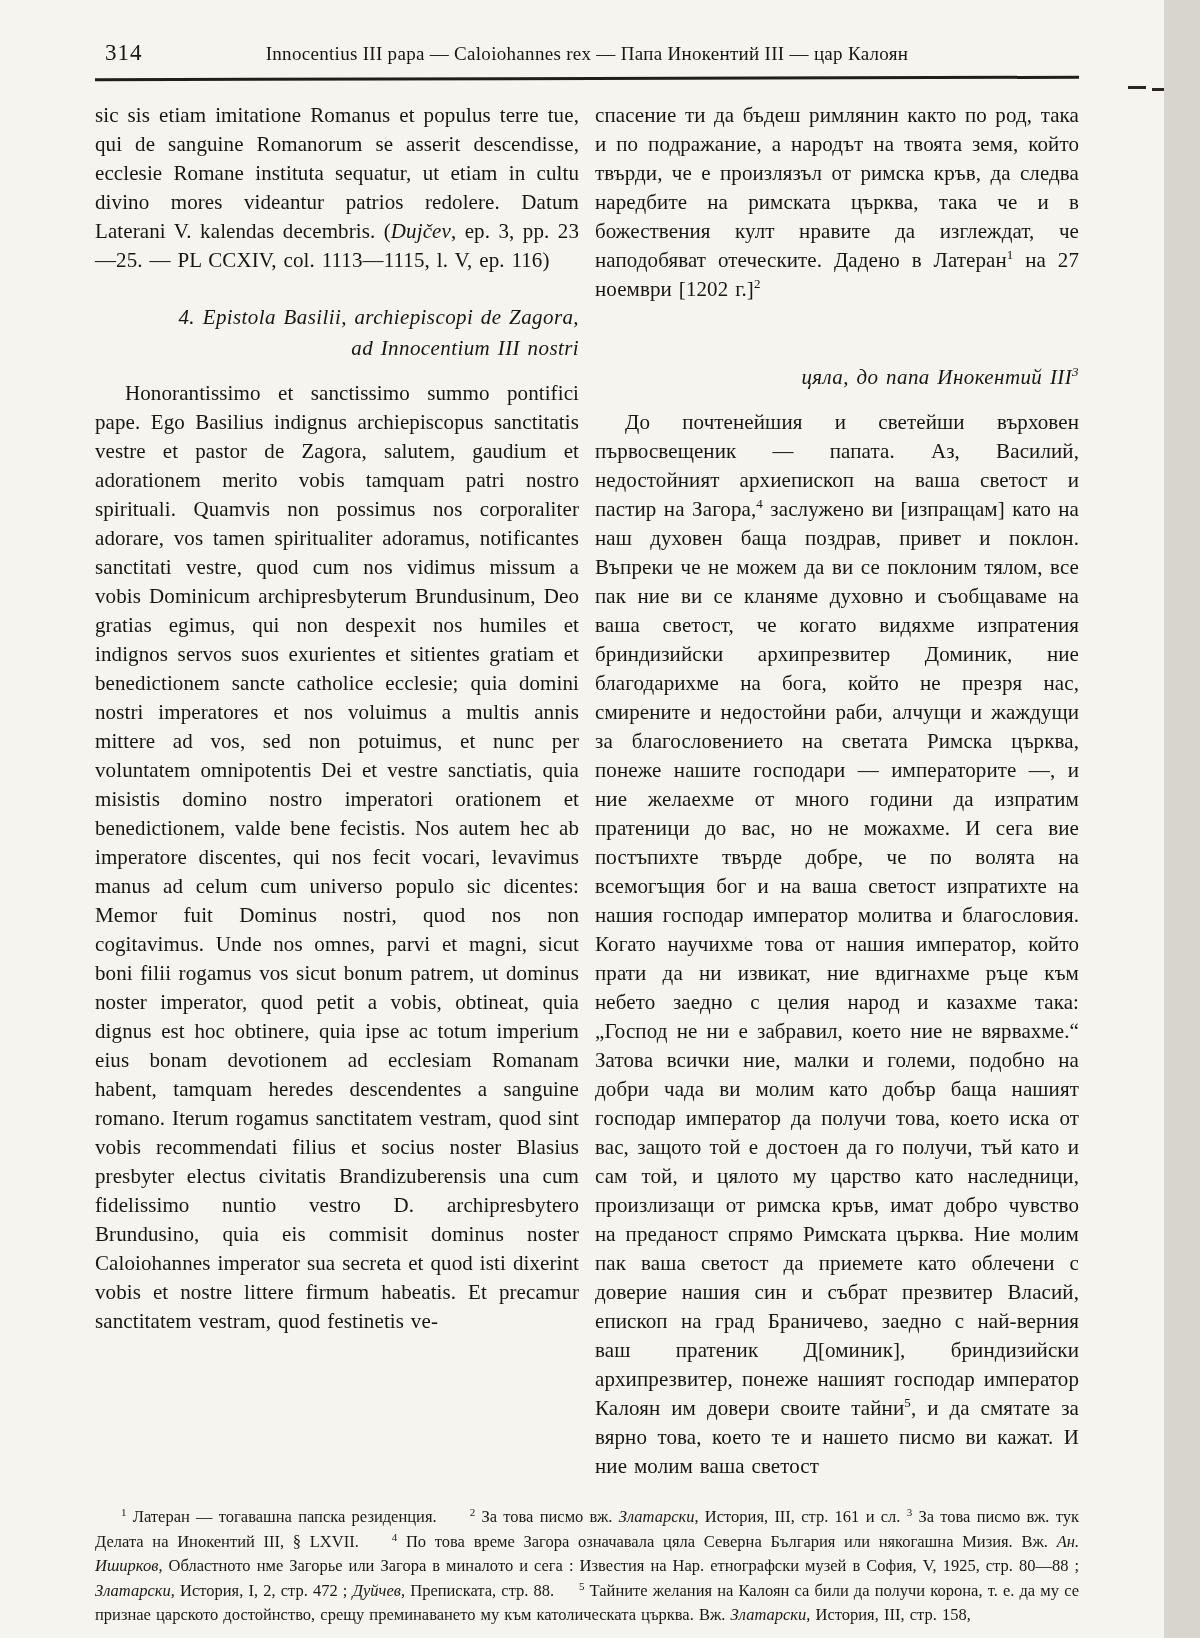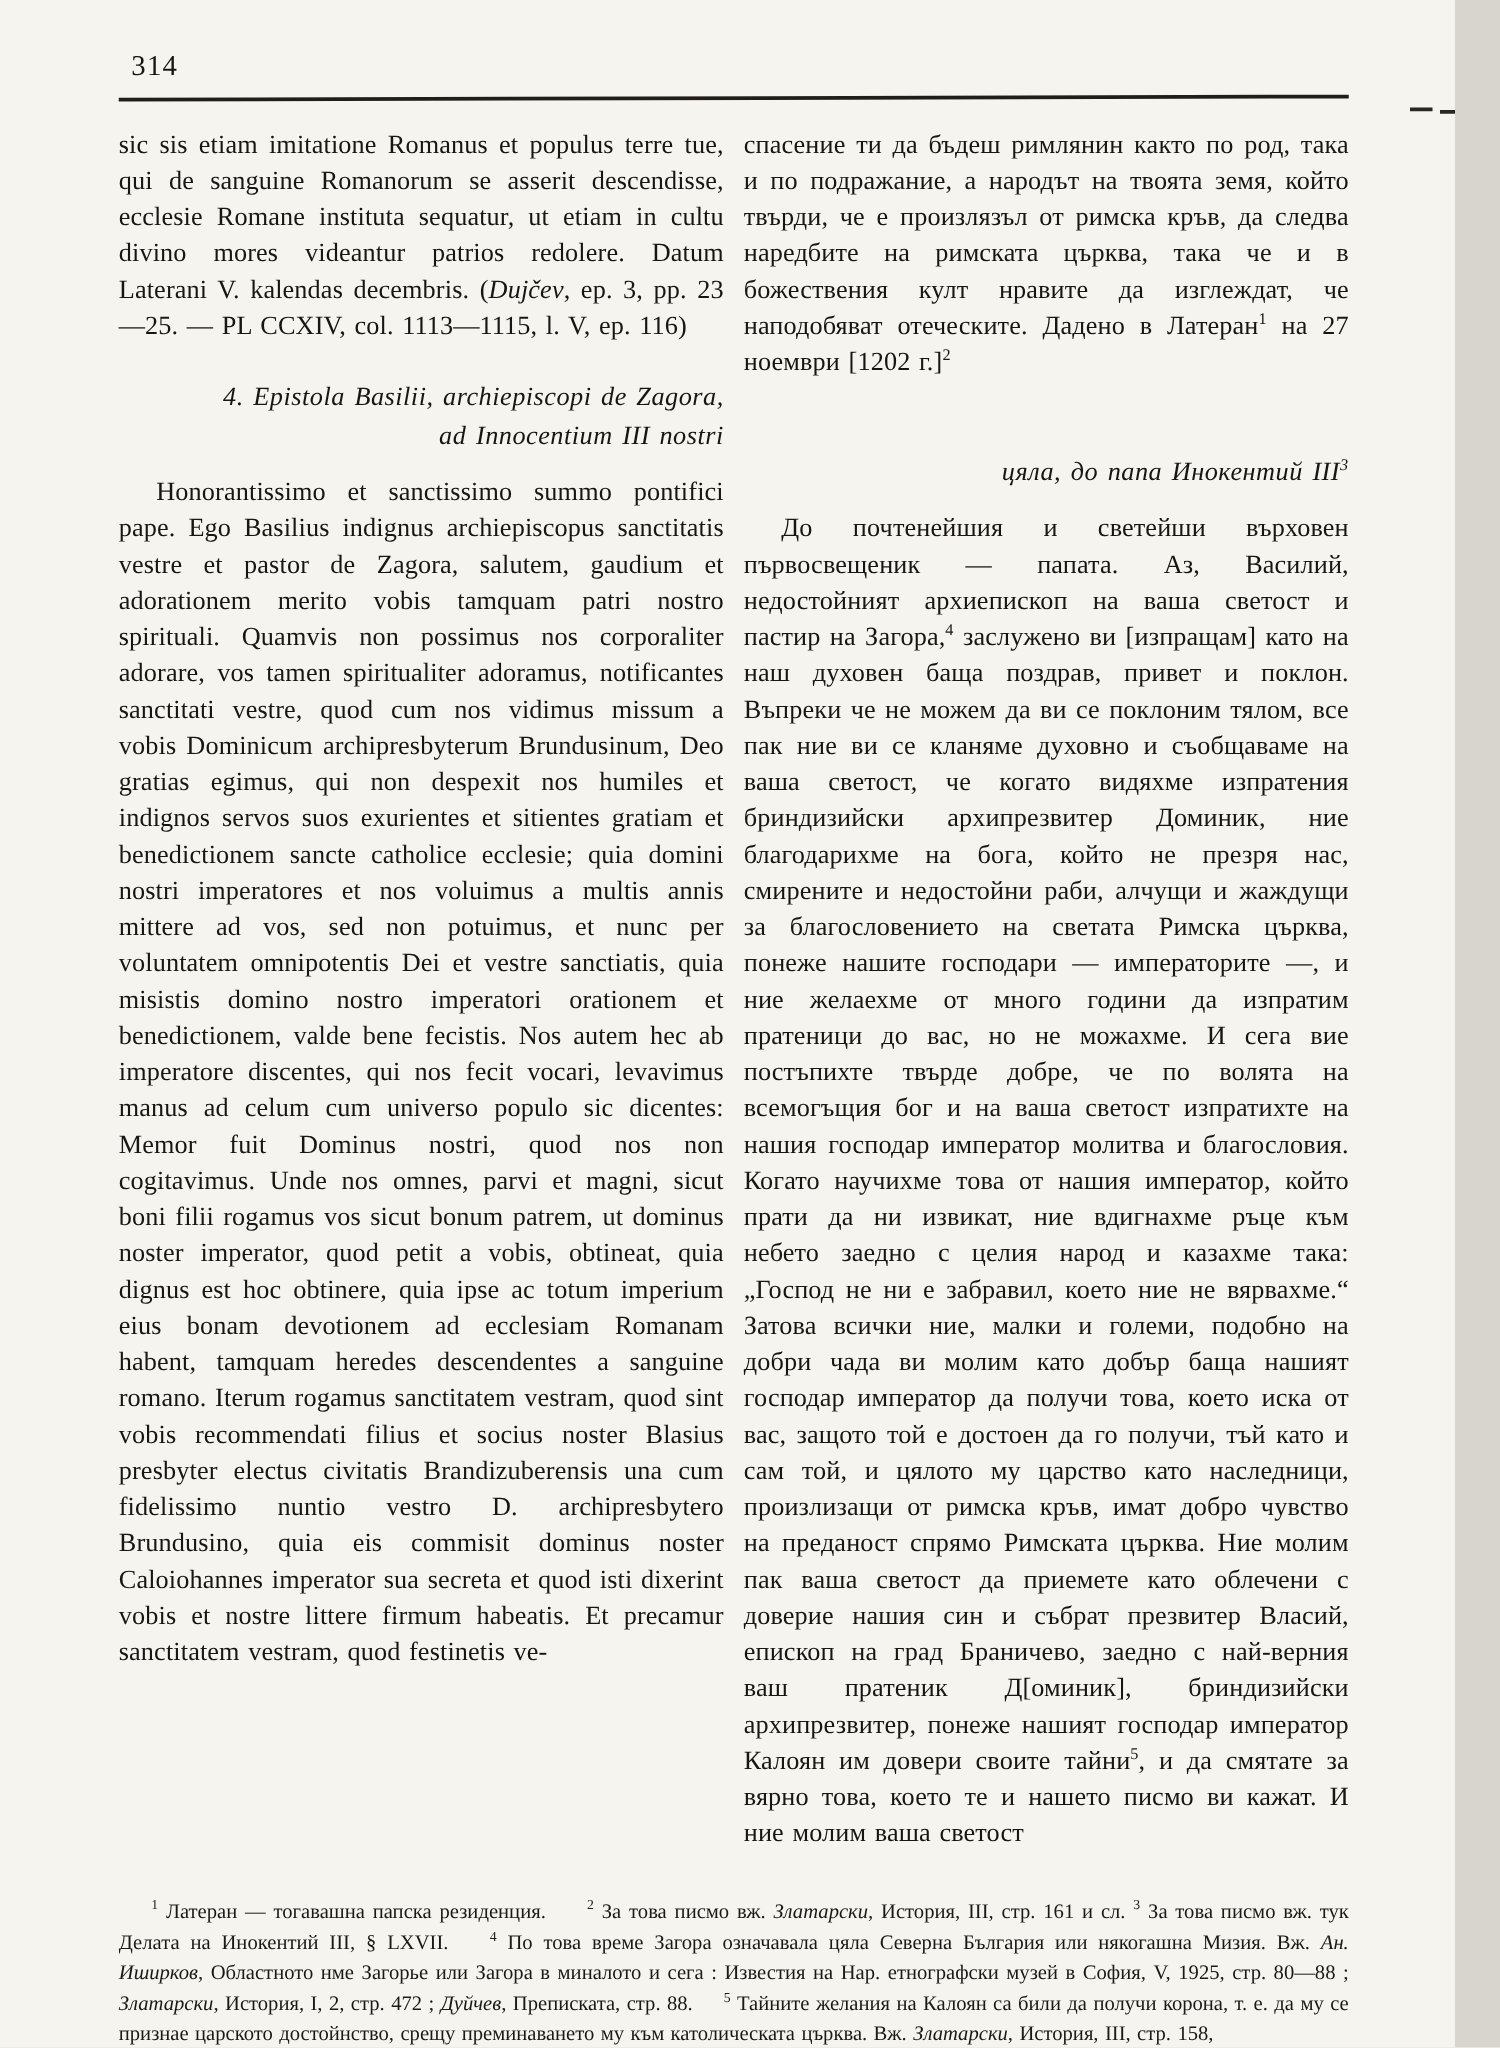--- a/index.html
+++ b/index.html
@@ -69,37 +69,38 @@
     letter-spacing: 0.4px;
     word-spacing: 2px;
     margin: 27px 0 15px 0;
   }
   sup {
     font-size: 13px;
     line-height: 0;
     vertical-align: super;
   }
   .footnotes {
-    margin-top: 36px;
+    margin-top: 24px;
     font-size: 16.5px;
     line-height: 24.5px;
     text-align: justify;
     text-indent: 26px;
     word-spacing: 1px;
     color: #1b1815;
   }
   .footnotes sup { font-size: 11px; }
 </style>
 </head>
 <body>
 
 <div class="page">
 
   <div class="header">
     <span class="page-number">314</span>
+    <div class="header-title">Innocentius III papa — Caloiohannes rex — Папа Инокентий III — цар Калоян</div>
   </div>
 
   <div class="header-rule"></div>
   <div class="scan-artifact"><i class="d1"></i><i class="d2"></i></div>
 
   <div class="columns">
 
     <div class="column">
       <p class="body-text"><span>sic sis etiam imitatione Romanus et populus terre tue, qui de sanguine Romanorum se asserit descendisse, ecclesie Romane instituta sequatur, ut etiam in cultu divino mores videantur patrios redolere. Datum Laterani V. kalendas decembris. (</span><i>Dujčev</i><span>, ep. 3, pp. 23—25. — PL CCXIV, col. 1113—1115, l. V, ep. 116)</span></p>
       <h3 class="section-heading"><span>4. Epistola Basilii, archiepiscopi de Zagora,</span><br><span>ad Innocentium III nostri</span></h3>

